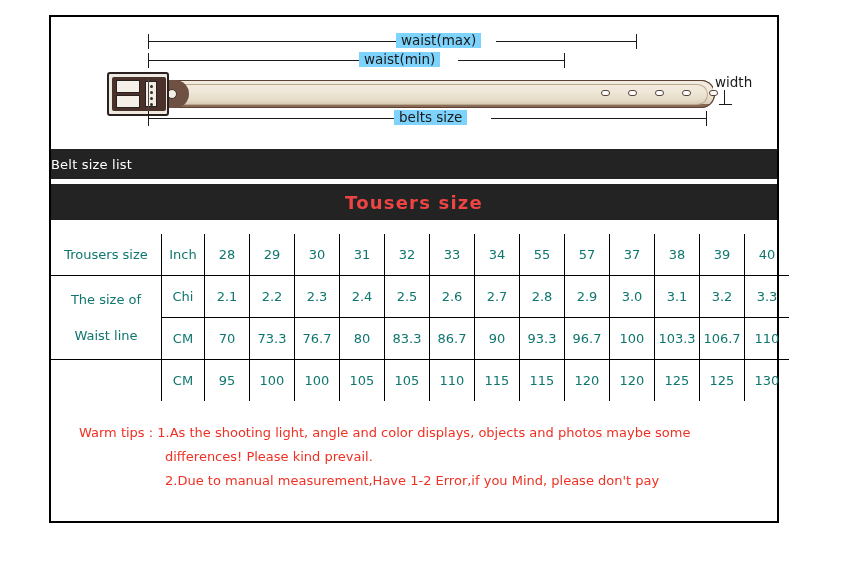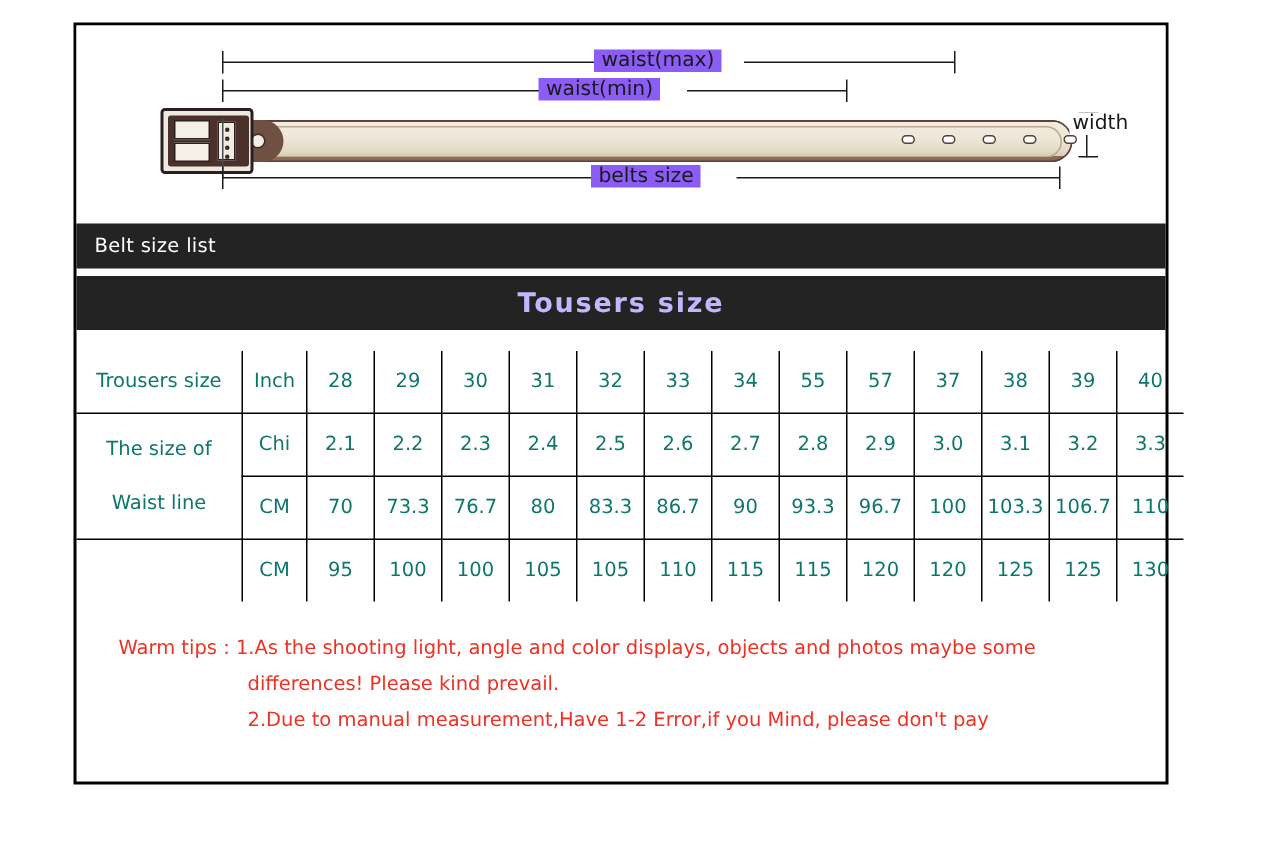--- a/index.html
+++ b/index.html
@@ -51,21 +51,21 @@
   }
   .tick {
     position: absolute;
     width: 0;
     border-left: 1.6px solid #1a1a1a;
   }
   .dimlabel {
     position: absolute;
     font-size: 13.5px;
     color: #1a1a1a;
-    background: #8b5cf6;
+    background: #7dd3fc;
     padding: 0 5px;
     white-space: nowrap;
     line-height: 15px;
   }
 
   
   .dim-max-line-l { left: 97px;  top: 24px; width: 250px; }
   .dim-max-line-r { left: 445px; top: 24px; width: 140px; }
   .dim-max-tick-l { left: 97px;  top: 17px; height: 15px; }
   .dim-max-tick-r { left: 585px; top: 17px; height: 15px; }
@@ -260,36 +260,35 @@
     top: 132px;
     width: 726px;
     height: 30px;
     background: #232323;
     display: flex;
     align-items: center;
   }
   .bar-belt-list span {
     color: #ffffff;
     font-size: 13px;
-    padding-left: 12px;
     letter-spacing: 0.2px;
   }
   .bar-trousers {
     position: absolute;
     left: 0;
     top: 167px;
     width: 726px;
     height: 36px;
     background: #232323;
     display: flex;
     align-items: center;
     justify-content: center;
   }
   .bar-trousers span {
-    color: #c4b5fd;
+    color: #ef4444;
     font-size: 18px;
     font-weight: bold;
     letter-spacing: 1.2px;
   }
 
   
   .size-table {
     position: absolute;
     left: 0;
     top: 217px;

